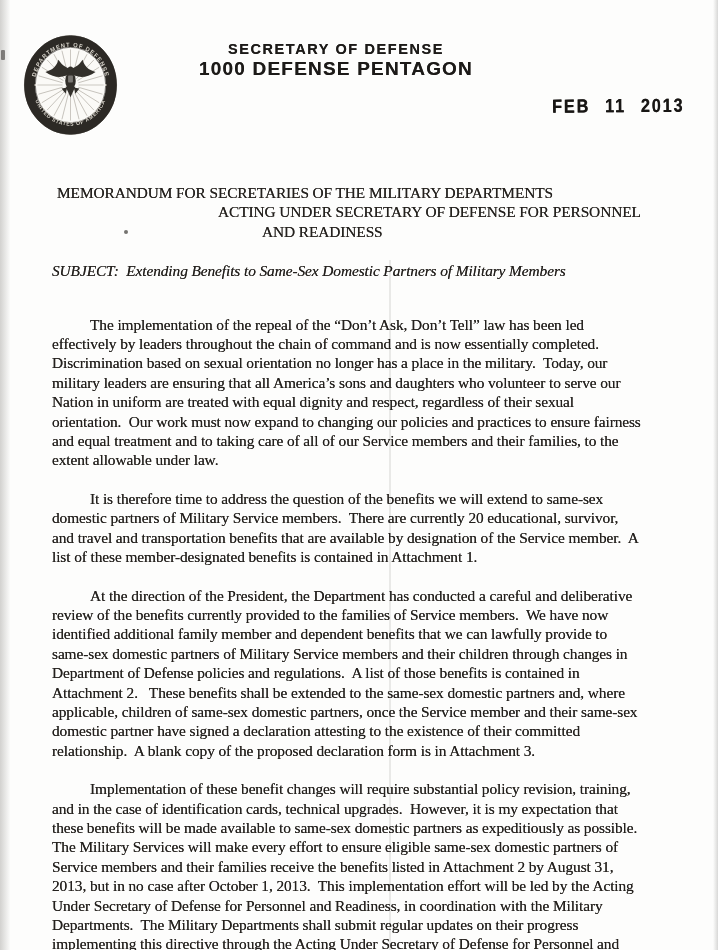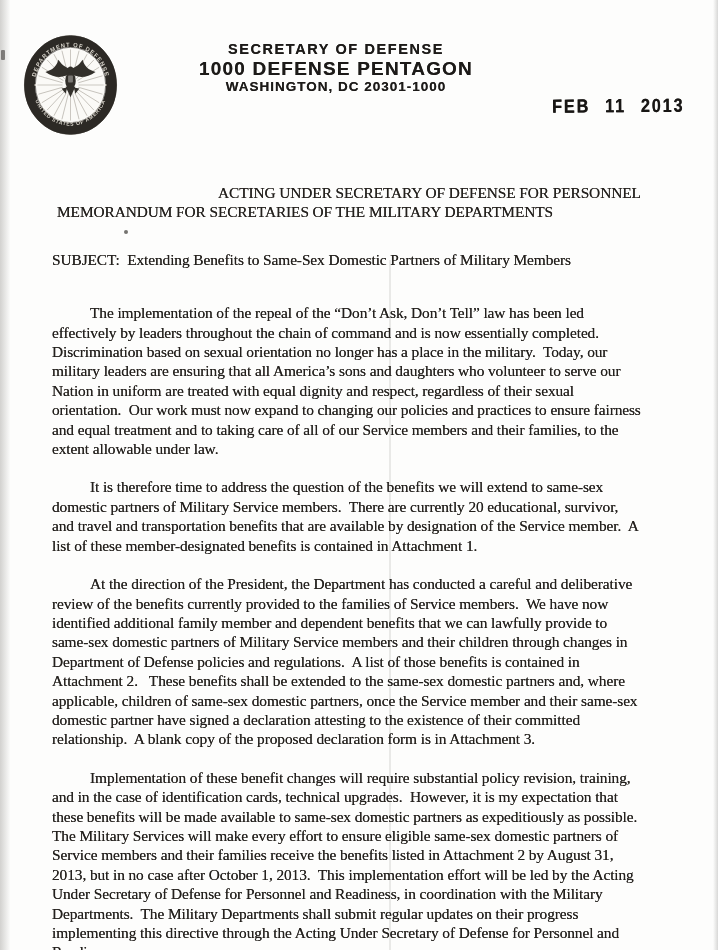--- a/index.html
+++ b/index.html
@@ -70,21 +70,21 @@
     position: absolute; left: 52px; top: 183px; width: 666px;
     font-size: 15.4px;
     line-height: 19.4px;
     letter-spacing: -0.1px;
     text-shadow: 0 0 0.5px rgba(40,36,32,0.85);
   }
   .mh-line { white-space: pre; }
   .mh-line.l1 { padding-left: 5px; }
   .mh-line.l2 { padding-left: 166px; }
   .mh-line.l3 { padding-left: 210px; }
-  .subject { margin-top: 28px; white-space: pre; }
+  .subject { margin-top: 20px; white-space: pre; font-style: italic; }
   .paras { margin-top: 34px; }
   .para {
     margin: 0 0 19px 0;
     white-space: pre;
     text-indent: 38px;
   }
 </style>
 </head>
 <body>
 
@@ -150,28 +150,28 @@
         <path d="M49,64 L54,70 L56,63 Z"></path>
         <path d="M71,64 L66,70 L64,63 Z"></path>
       </g>
       <rect x="57" y="49" width="6" height="8" rx="1" fill="#fbfaf7" opacity="0.35"></rect>
     </svg>
   </div>
 
   <div class="letterhead">
     <div class="lh1">SECRETARY OF DEFENSE</div>
     <div class="lh2">1000 DEFENSE PENTAGON</div>
-    <div class="lh3">WASHINGTON, DC 20301-1000</div>
   </div>
 
   <div class="date-stamp">FEB 11 2013</div>
 
   <div class="content">
+    <div class="mh-line l1">MEMORANDUM FOR SECRETARIES OF THE MILITARY DEPARTMENTS</div>
     <div class="mh-line l2">ACTING UNDER SECRETARY OF DEFENSE FOR PERSONNEL</div>
-    <div class="mh-line l1">MEMORANDUM FOR SECRETARIES OF THE MILITARY DEPARTMENTS</div>
+    <div class="mh-line l3">AND READINESS</div>
 
     <div class="subject">SUBJECT:  Extending Benefits to Same-Sex Domestic Partners of Military Members</div>
 
     <div class="paras">
       <div class="para">The implementation of the repeal of the “Don’t Ask, Don’t Tell” law has been led
 effectively by leaders throughout the chain of command and is now essentially completed.
 Discrimination based on sexual orientation no longer has a place in the military.  Today, our
 military leaders are ensuring that all America’s sons and daughters who volunteer to serve our
 Nation in uniform are treated with equal dignity and respect, regardless of their sexual
 orientation.  Our work must now expand to changing our policies and practices to ensure fairness

